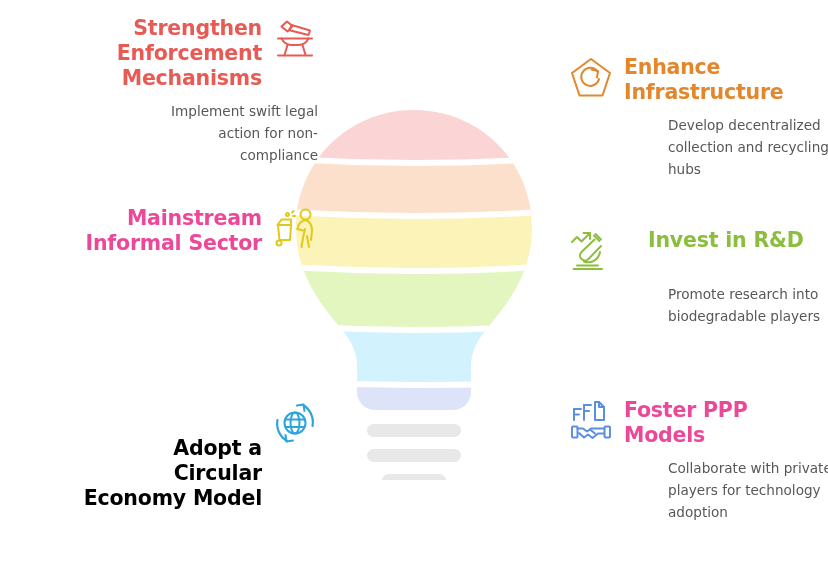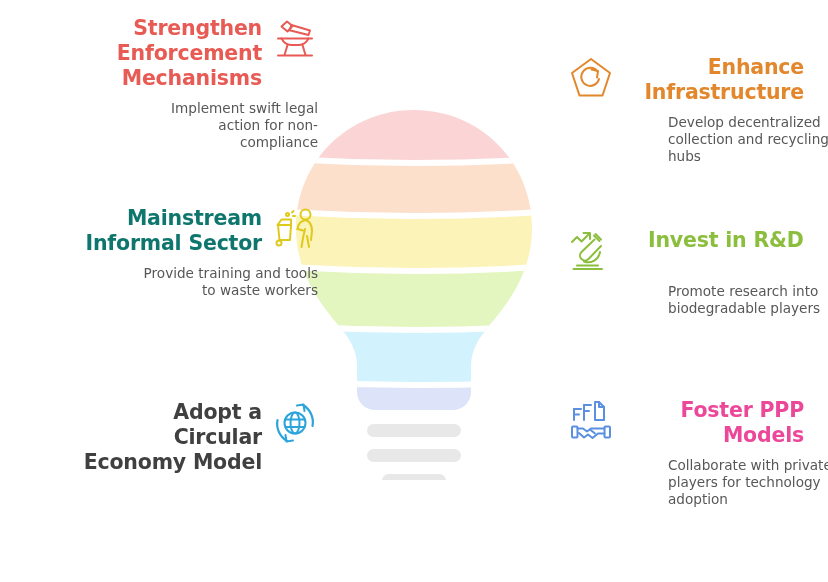--- a/index.html
+++ b/index.html
@@ -50,26 +50,26 @@
 
   .headline {
     font-family: "DejaVu Sans", sans-serif;
     font-weight: bold;
     font-size: 20.5px;
     line-height: 25px;
     letter-spacing: -0.2px;
     max-width: 180px;
   }
   .col-left .headline  { text-align: right; }
-  .col-right .headline { text-align: right; }
+  .col-right .headline { text-align: left; }
 
   .body-text {
     font-family: "DejaVu Sans", sans-serif;
     font-size: 13.6px;
-    line-height: 17px;
+    line-height: 22px;
     color: #575757;
     margin-top: 9px;
     max-width: 176px;
   }
   .col-left .body-text {
     text-align: right;
     margin-left: auto;
   }
   .col-right .body-text {
     text-align: left;
@@ -156,44 +156,43 @@
             <path d="M30.5 29 L33.5 39"></path>
             <path d="M6 39.5 L40 39.5"></path>
           </svg>
         </span>
       </div>
       <div class="body-text">Implement swift legal action for non-compliance</div>
     </div>
 
     <div class="block" style="top:206px;">
       <div class="block-head">
-        <div class="headline" style="color:#0f766e;">Mainstream Informal Sector</div>
+        <div class="headline" style="color:#ec4899;">Mainstream Informal Sector</div>
         <span class="icon-wrap">
           <svg viewBox="0 0 46 46" xmlns="http://www.w3.org/2000/svg" fill="none" stroke="#DFC91B" stroke-width="2" stroke-linecap="round" stroke-linejoin="round">
             <circle cx="33.5" cy="8.5" r="5"></circle>
             <path d="M33.5 14 C 28 15, 26 19, 25.5 23"></path>
             <path d="M33.5 14 C 38.5 15.5, 40 20, 40 25 L 39 34"></path>
             <path d="M33 23 L 31 32 L 29.5 41"></path>
             <path d="M35 30 L 37 41"></path>
             <path d="M25.5 23 L 31 24.5"></path>
             <path d="M5.5 19 L 9.5 13.5 L 19 13.5 L 19 19"></path>
             <path d="M6 19 L 19 19 L 18 34 L 7.5 34 Z"></path>
             <circle cx="7" cy="37" r="2.5"></circle>
             <circle cx="15.5" cy="8.5" r="1.5"></circle>
             <path d="M20 6.5 L 21.5 5"></path>
             <path d="M21 10 L 23 10"></path>
           </svg>
         </span>
       </div>
-      <div class="body-text">Provide training and tools to waste workers</div>
     </div>
 
     <div class="block" style="top:400px;">
       <div class="block-head">
-        <div class="headline" style="color:#404040;">Adopt a Circular Economy Model</div>
+        <div class="headline" style="color:#000000;margin-top:36px;">Adopt a Circular Economy Model</div>
         <span class="icon-wrap">
           <svg viewBox="0 0 46 46" xmlns="http://www.w3.org/2000/svg" fill="none" stroke="#2CA4DC" stroke-width="2" stroke-linecap="round" stroke-linejoin="round">
             <circle cx="23" cy="23" r="10.5"></circle>
             <ellipse cx="23" cy="23" rx="4.5" ry="10.5"></ellipse>
             <path d="M13 19.5 L 33 19.5"></path>
             <path d="M13.5 27 L 32.5 27"></path>
             <path d="M31 5 A 20 20 0 0 1 40.5 26" stroke-width="2.2"></path>
             <path d="M25 5.5 L 31.5 4.5 L 32.5 11"></path>
             <path d="M15 41 A 20 20 0 0 1 5.5 20" stroke-width="2.2"></path>
             <path d="M21 40.5 L 14.5 41.5 L 13.5 35"></path>

